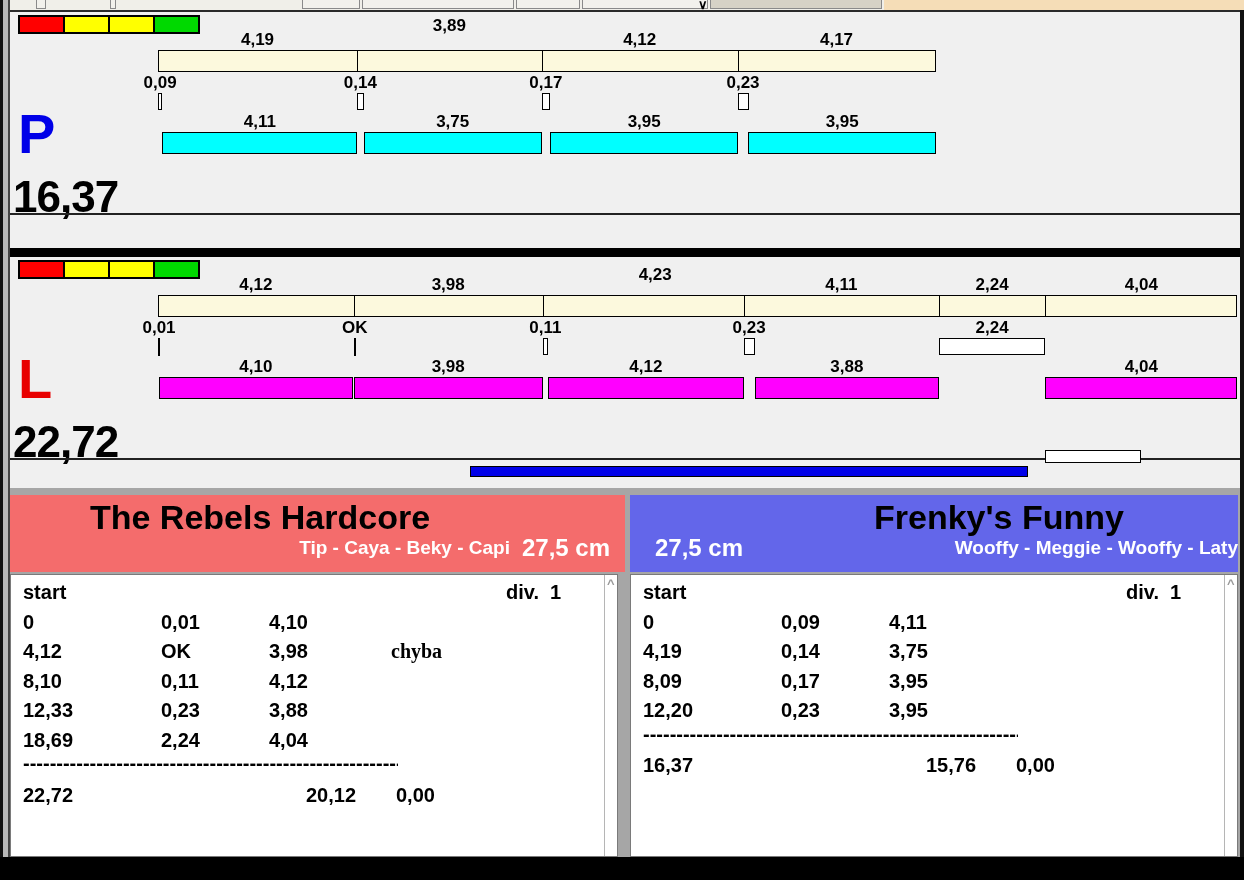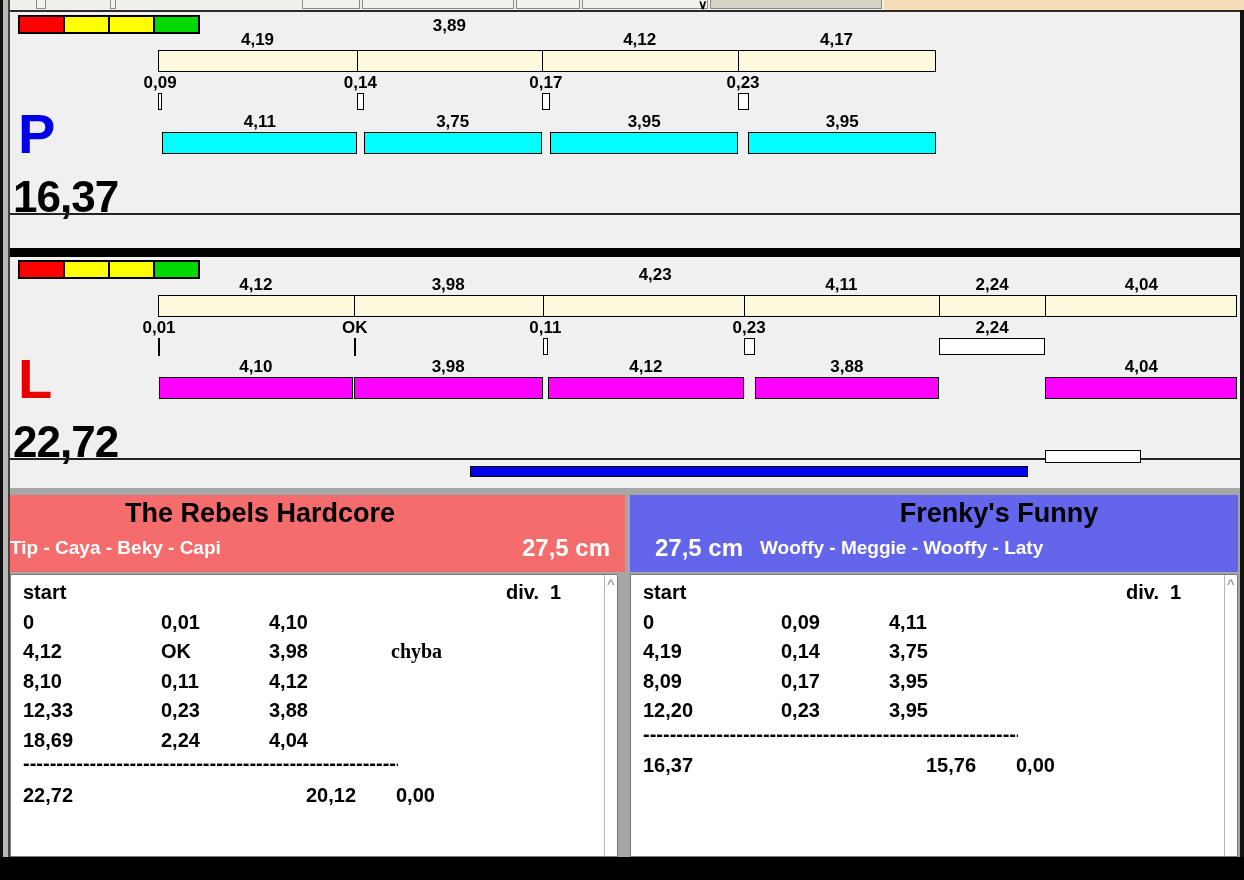--- a/index.html
+++ b/index.html
@@ -3,22 +3,22 @@
 <meta charset="utf-8">
 <style>
   *{box-sizing:border-box;margin:0;padding:0}
   html,body{background:#ddd}
   .screen{position:relative;width:1244px;height:880px;background:#f0f0f0;overflow:hidden;
           font-family:"Liberation Sans",sans-serif;color:#000}
   .abs{position:absolute}
   .lbl{position:absolute;font-size:17px;font-weight:bold;white-space:nowrap}
   .cell{position:absolute;font-size:20px;font-weight:bold;white-space:nowrap}
   .panel{position:absolute;top:495px;height:77px}
-  .ptitle{position:absolute;top:3px;font-size:27px;font-weight:bold;text-align:center;color:#000}
-  .pdogs{position:absolute;top:42px;font-size:19px;font-weight:bold;text-align:left;color:#fff}
+  .ptitle{position:absolute;top:3px;font-size:34px;font-weight:bold;text-align:center;color:#000}
+  .pdogs{position:absolute;top:42px;font-size:19px;font-weight:bold;text-align:right;color:#fff}
   .pheight{position:absolute;top:39px;font-size:24px;font-weight:bold;color:#fff;text-align:center}
   .table{position:absolute;top:574px;width:608px;height:283px;background:#fff;border:1px solid #7a7a7a}
   .tseg{position:absolute;top:0;height:9px;border:1px solid #8a8a8a;border-top:none;background:#f2f1ec}
 </style>
 </head>
 <body>
 
 <div class="screen">
 
   <div class="abs" style="left:0;top:0;width:1244px;height:10px;background:#f0efe9;">

